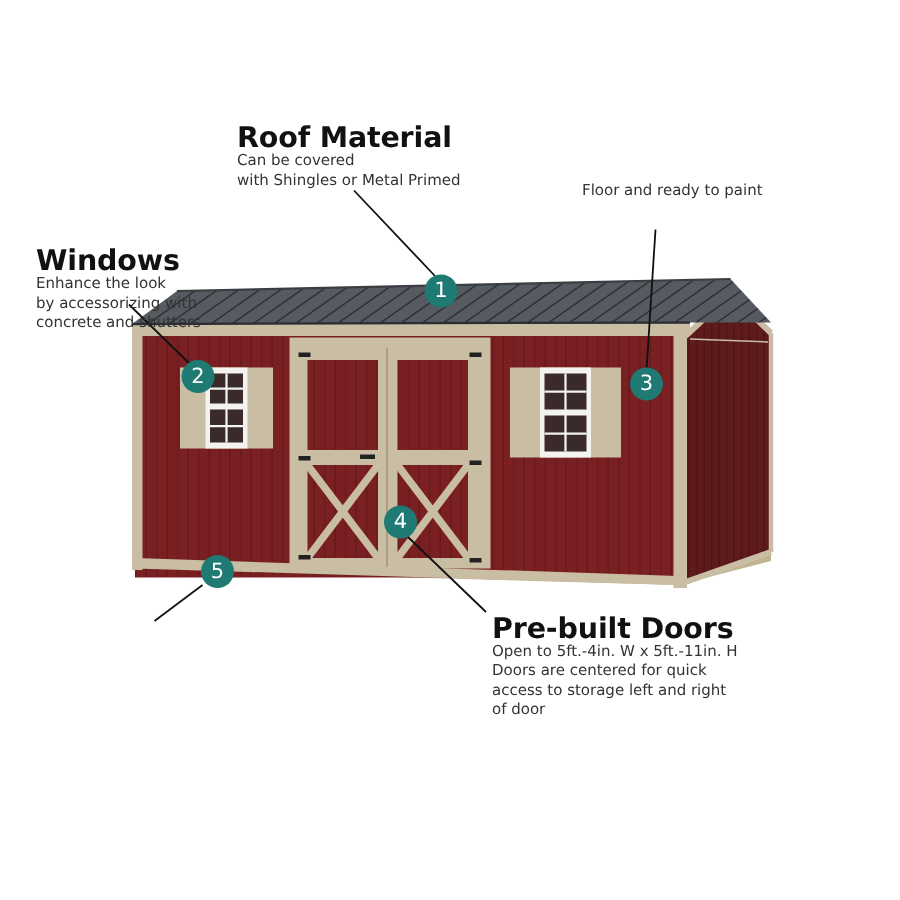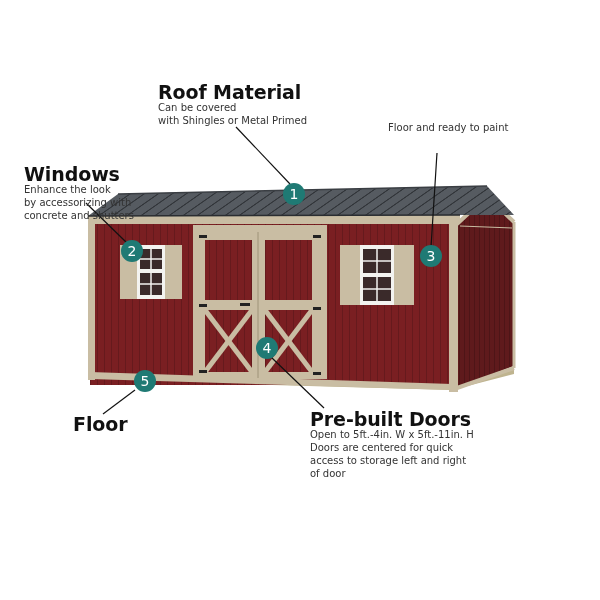--- a/index.html
+++ b/index.html
@@ -128,23 +128,22 @@
   <div class="title">Windows</div>
   <div class="desc">Enhance the look
 by accessorizing with
 concrete and shutters</div>
 </div>
 
 <div class="label" style="left:388px;top:121px;">
   <div class="desc">Floor and ready to paint</div>
 </div>
 
-<div class="label" style="left:310px;top:411px;">
+<div class="label" style="left:328px;top:411px;">
   <div class="title">Pre-built Doors</div>
   <div class="desc">Open to 5ft.-4in. W x 5ft.-11in. H
 Doors are centered for quick
 access to storage left and right
 of door</div>
 </div>
 
 <div class="label" style="left:73px;top:416px;">
-  <div class="title">Floor</div>
 </div>
 
 </body></html>

